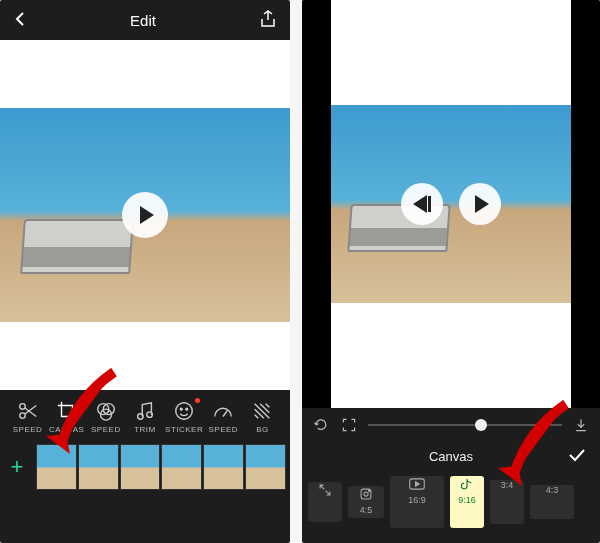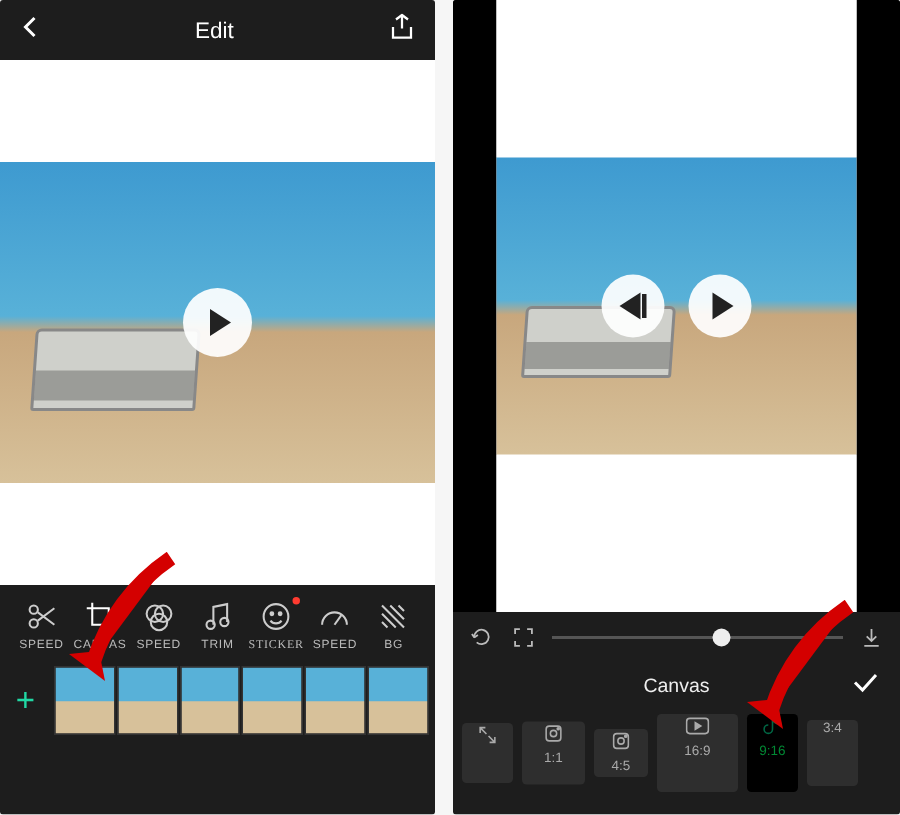--- a/index.html
+++ b/index.html
@@ -19,21 +19,21 @@
   .truck:after { content:''; position:absolute; left:0; right:0; top:50%; height:40%; background:rgba(0,0,0,0.25); }
   .play-btn { position:absolute; top:50%; left:50%; width:46px; height:46px; margin:-23px 0 0 -23px; border-radius:50%; background:rgba(255,255,255,0.92); display:flex; align-items:center; justify-content:center; }
   .tri-r { width:0; height:0; border-top:9px solid transparent; border-bottom:9px solid transparent; border-left:14px solid #222; margin-left:3px; }
   .tri-l { width:0; height:0; border-top:9px solid transparent; border-bottom:9px solid transparent; border-right:14px solid #222; margin-right:3px; }
 
   .toolbar { display:flex; justify-content:space-around; align-items:center; padding: 10px 8px 4px; color:#bbb; font-size:8px; letter-spacing:0.5px; }
   .tool { display:flex; flex-direction:column; align-items:center; gap:3px; width:36px; }
   .tool .ico { width:22px; height:22px; display:flex; align-items:center; justify-content:center; }
   .tool svg { stroke:#ccc; fill:none; stroke-width:1.5; }
   .tool.active svg { stroke:#fff; }
-  .reddot { position:relative;font-family:Liberation Serif, serif; }
+  .reddot { position:relative; }
   .reddot:after { content:''; position:absolute; top:-2px; right:2px; width:5px; height:5px; background:#ff3b30; border-radius:50%; }
 
   .timeline { display:flex; align-items:center; height:58px; padding:0 4px; gap:6px; }
   .add-btn { width:26px; height:26px; color:#21d8a4; font-size:22px; display:flex; align-items:center; justify-content:center; }
   .strip { flex:1; display:flex; gap:1px; height:46px; overflow:hidden; }
   .strip .frame { flex:1; background: linear-gradient(#58b1d8 0%, #58b1d8 50%, #d7c19a 52%, #d7c19a 100%); border:1px solid #333; }
 
   
   .right-top { height: 408px; background:#000; padding: 0 2px; display:flex; flex-direction:column; }
   .canvas916 { margin: 0 auto; width: 240px; height: 408px; background:#fff; display:flex; flex-direction:column; }
@@ -46,21 +46,21 @@
   .scrub-track { flex:1; height:2px; background:#555; position:relative; }
   .scrub-thumb { position:absolute; top:-5px; width:12px; height:12px; border-radius:50%; background:#eee; }
   .small-ico { width:18px; height:18px; display:flex; align-items:center; justify-content:center; }
   .small-ico svg { stroke:#bbb; fill:none; stroke-width:1.5; }
 
   .canvas-header { display:flex; align-items:center; justify-content:center; position:relative; height:28px; color:#eee; font-size:13px; }
   .canvas-header .check { position:absolute; right:14px; color:#fff; font-size:18px; }
 
   .ratio-row { display:flex; align-items:center; padding: 6px 6px 10px; gap:6px; overflow:hidden; }
   .ratio { background:#2e2e2e; border-radius:3px; display:flex; flex-direction:column; align-items:center; justify-content:flex-start; color:#aaa; font-size:9px; gap:3px; }
-  .ratio.active { background:#000000; color:#083; }
+  .ratio.active { background:#fef9c3; color:#083; }
   .ratio .ric { width:16px; height:16px; display:flex; align-items:center; justify-content:center; }
   .ratio svg { stroke:#aaa; fill:none; stroke-width:1.5; }
   .ratio.active svg { stroke:#064; }
 
   
   .arrow { position:absolute; pointer-events:none; }
   .arrow svg polygon, .arrow svg path { fill:#d40000; }
 </style>
 </head>
 <body>
@@ -233,38 +233,28 @@
     </div>
 
     <div class="ratio-row">
       <div class="ratio" style="width:34px;height:40px">
         <span class="ric">
             <svg viewBox="0 0 20 20" width="14" height="14">
               <path d="M3 8V3h5M17 12v5h-5M3 3l6 6M17 17l-6-6"></path>
             </svg>
           </span>
       </div>
-      <div class="ratio" style="width:42px;height:42px">
+      <div class="ratio" style="width:36px;height:32px">
         <span class="ric">
             <svg viewBox="0 0 20 20" width="14" height="14">
               <rect x="3" y="3" width="14" height="14" rx="3"></rect>
               <circle cx="10" cy="10" r="3"></circle>
               <circle cx="14.5" cy="5.5" r="1" fill="#aaa"></circle>
             </svg>
           </span>
-        <span>1:1</span>
-      </div>
-      <div class="ratio" style="width:36px;height:32px">
-        <span class="ric">
-            <svg viewBox="0 0 20 20" width="14" height="14">
-              <rect x="3" y="3" width="14" height="14" rx="3"></rect>
-              <circle cx="10" cy="10" r="3"></circle>
-              <circle cx="14.5" cy="5.5" r="1" fill="#aaa"></circle>
-            </svg>
-          </span>
         <span>4:5</span>
       </div>
       <div class="ratio" style="width:54px;height:52px">
         <span class="ric">
             <svg viewBox="0 0 22 16" width="16" height="12">
               <rect x="1" y="1" width="20" height="14" rx="3"></rect>
               <path d="M9 5v6l5-3z" fill="#aaa"></path>
             </svg>
           </span>
         <span>16:9</span>
@@ -272,20 +262,23 @@
       <div class="ratio active" style="width:34px;height:52px">
         <span class="ric">
             <svg viewBox="0 0 20 20" width="14" height="14">
               <path d="M10 3c0 3 3 5 6 5M10 3v10a4 4 0 1 1-4-4"></path>
             </svg>
           </span>
         <span>9:16</span>
       </div>
       <div class="ratio" style="width:34px;height:44px">
         <span>3:4</span>
+      </div>
+      <div class="ratio" style="width:44px;height:34px">
+        <span>4:3</span>
       </div>
     </div>
 
     <div class="arrow" style="left:186px; top:400px;">
       <svg width="90" height="100" viewBox="0 0 90 100">
           <path d="M78 4 Q40 30 26 74" stroke="#d40000" stroke-width="10" fill="none"></path>
           <polygon points="10,68 30,66 34,86"></polygon>
         </svg>
     </div>
   </div>

